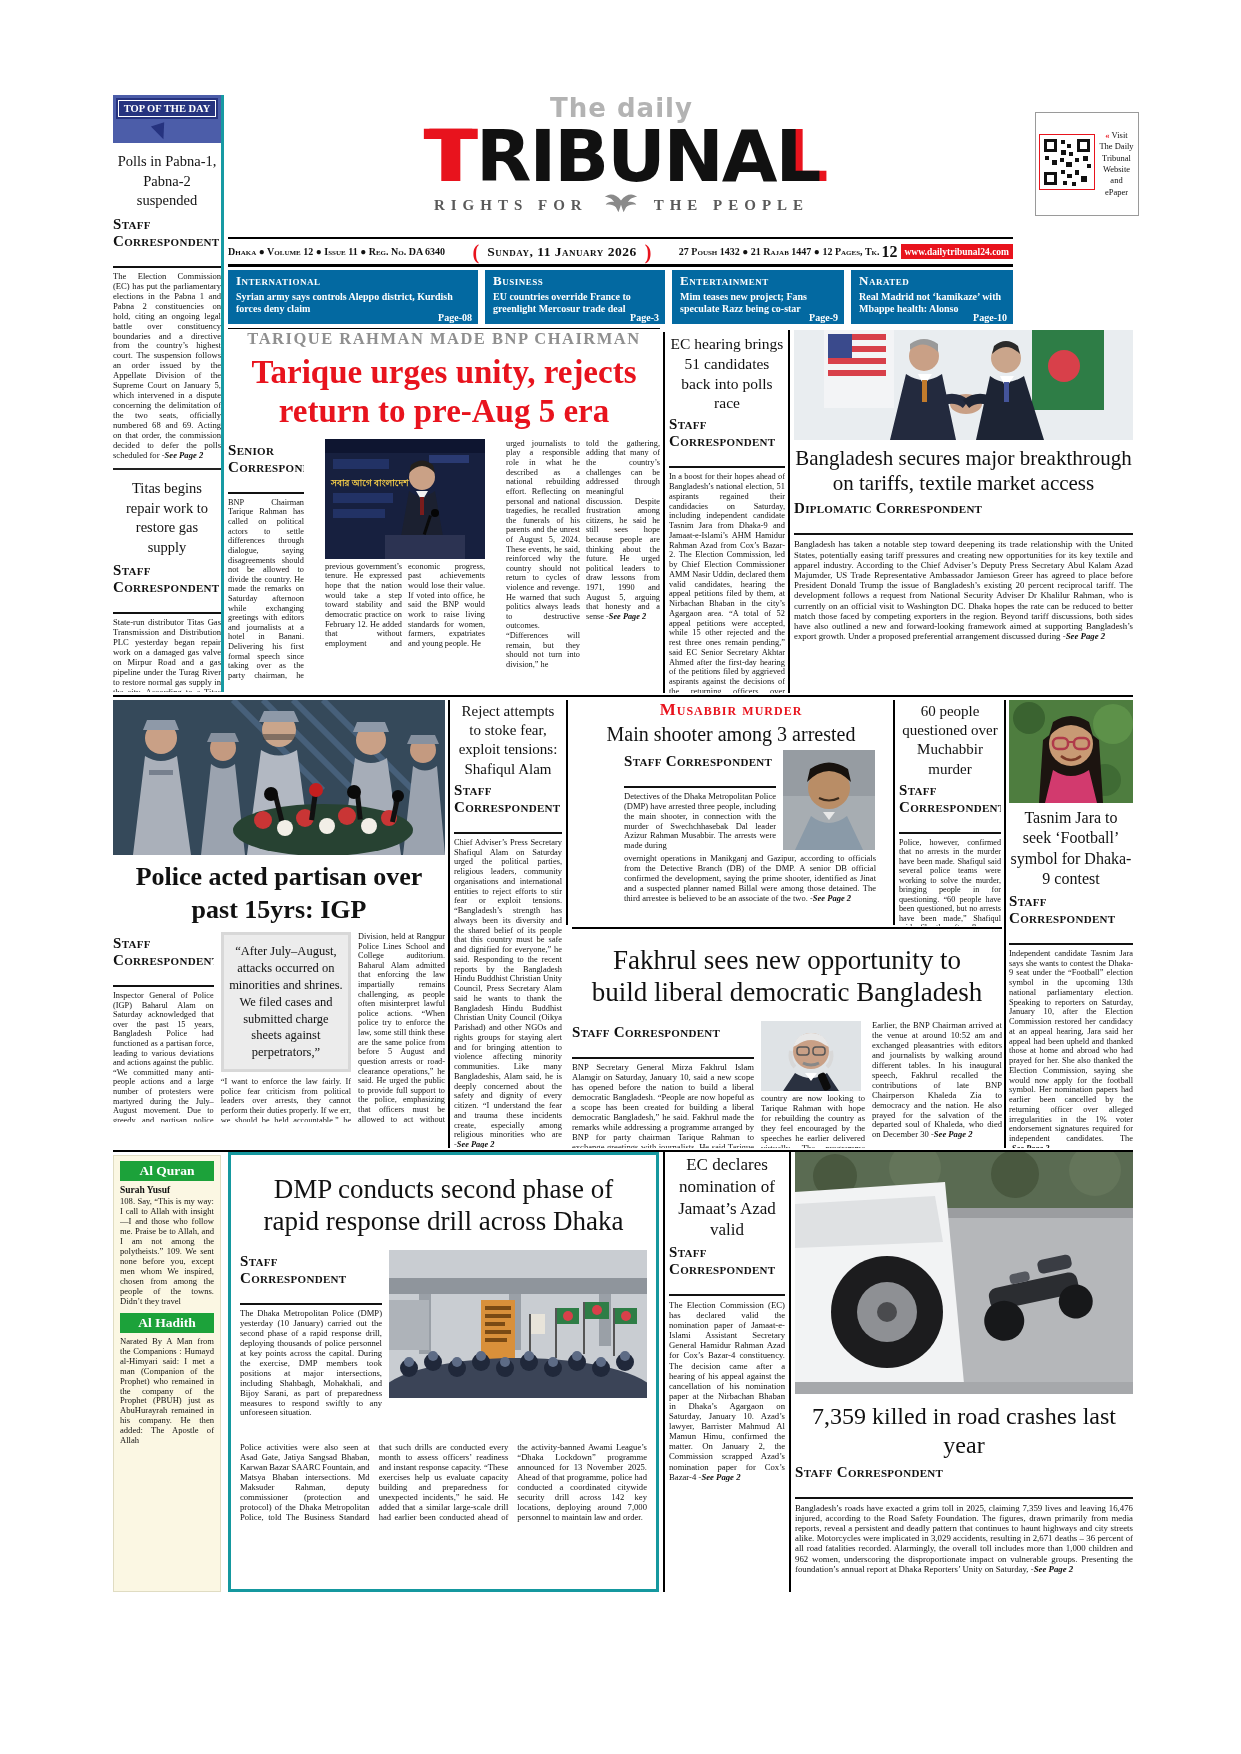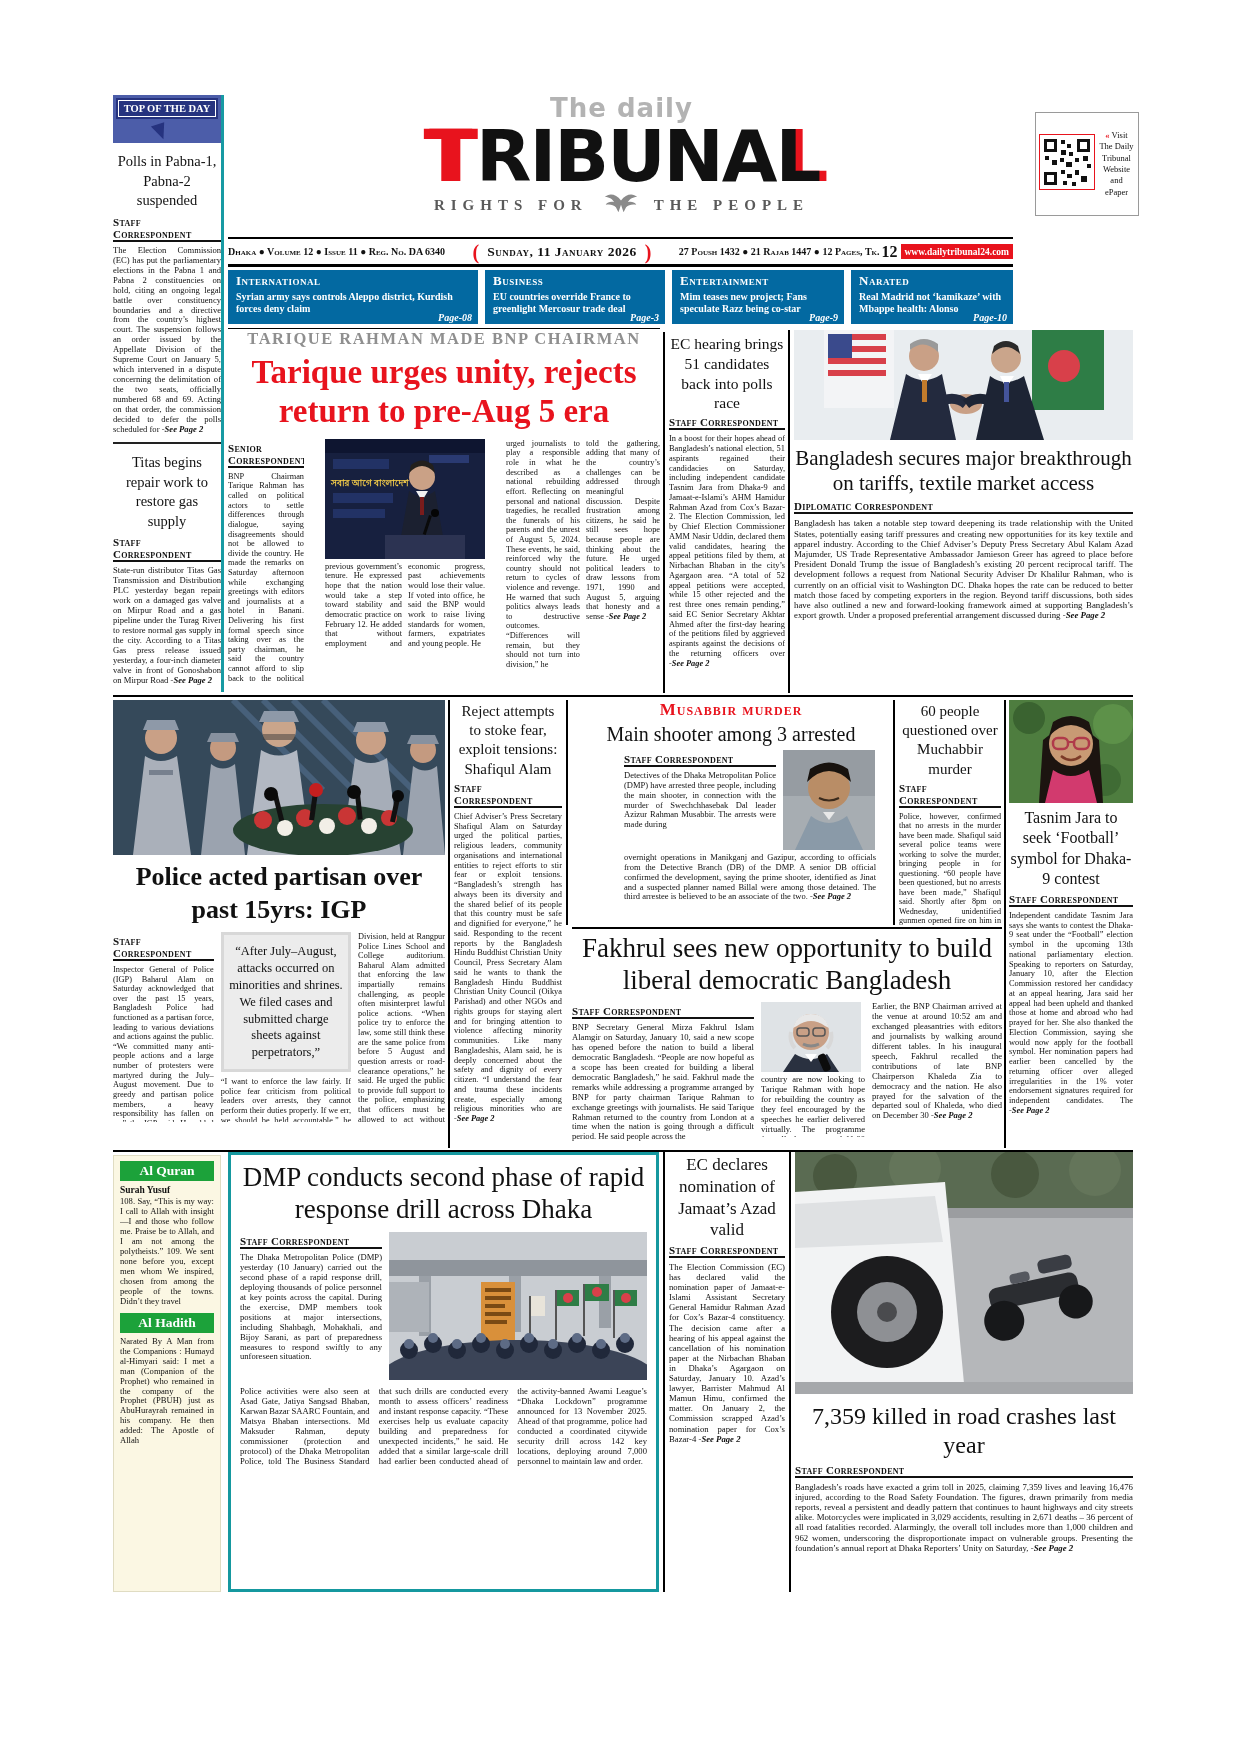--- a/index.html
+++ b/index.html
@@ -2,24 +2,24 @@
 <html><head>
 <meta charset="utf-8">
 <style>
   html,body{margin:0;padding:0;background:#fff;}
   .page{position:relative;width:1241px;height:1754px;background:#fff;font-family:"Liberation Serif","DejaVu Serif",serif;color:#111;overflow:hidden;}
   .abs{position:absolute;}
   .clip{overflow:hidden;}
   .rule-h{position:absolute;background:#000;}
   .rule-v{position:absolute;background:#000;}
   .teal-rule{position:absolute;background:#179aa3;}
-  .byline{font-variant:small-caps;font-weight:bold;font-size:11px;letter-spacing:.3px;border-bottom:2px solid #111;padding-bottom:0;margin:3px 0 4px 0;}
+  .byline{font-variant:small-caps;font-weight:bold;font-size:15px;letter-spacing:.3px;border-bottom:2px solid #111;padding-bottom:16px;margin:3px 0 4px 0;}
   .bodytext{font-size:8.6px;line-height:1.16;text-align:justify;}
   .see{font-style:italic;font-weight:bold;white-space:nowrap;}
-  .hl-serif{font-weight:normal;margin:0;text-align:center;line-height:1.2;}
+  .hl-serif{font-weight:normal;margin:12px;text-align:center;line-height:1.2;}
   
   .left-rail{left:113px;top:95px;width:108px;height:597px;}
   .totd-strip{background:#4c5da9;height:48px;position:relative;}
   .totd-label{position:absolute;left:5px;top:5px;right:5px;background:#26337f;border:1px solid #fff;box-shadow:0 0 0 2px #26337f;color:#fff;font-weight:bold;font-size:10.5px;text-align:center;padding:2px 0;}
   .totd-pointer{position:absolute;left:40px;top:29px;width:0;height:0;border-left:8px solid transparent;border-right:6px solid transparent;border-top:16px solid #26337f;transform:rotate(-18deg);}
   .rail-hl{font-size:14.5px;text-align:center;line-height:1.35;margin:9px 2px 5px 2px;font-weight:normal;}
   .rail-div{border:none;border-top:2px solid #222;margin:7px 0 2px 0;}
   
   .masthead{left:230px;top:93px;width:783px;height:142px;text-align:center;}
   .the-daily{font-family:"DejaVu Sans","Liberation Sans",sans-serif;font-weight:bold;font-size:26px;color:#b3b3b3;letter-spacing:1px;}
@@ -41,21 +41,21 @@
   .dl-date{font-weight:bold;font-size:13.5px;letter-spacing:.5px;}
   .dl-right{font-weight:bold;font-size:10px;}
   .dl-price{font-size:16px;font-weight:bold;font-variant:normal;margin:0 3px 0 2px;}
   .dl-web{background:#e8131d;color:#fff;font-weight:bold;font-size:9.5px;padding:2.5px 4px;font-variant:normal;}
   .dl-spacer{flex:1;}
   
   .teasers{left:228px;top:270px;width:785px;height:54px;display:flex;gap:7px;}
   .tease{background:#0369a1;color:#fff;padding:3px 8px;position:relative;box-sizing:border-box;}
   .tease-sec{font-variant:small-caps;font-weight:bold;font-size:13px;letter-spacing:.5px;}
   .tease-hl{font-weight:bold;font-size:10px;line-height:1.18;margin-top:2px;}
-  .tease-pg{position:absolute;right:6px;bottom:1px;font-style:italic;font-weight:bold;font-size:10px;}
+  .tease-pg{position:absolute;right:6px;bottom:1px;font-weight:bold;font-size:10px;}
   
   .lead{left:228px;top:328px;width:432px;height:365px;}
   .kicker{border-top:1.5px solid #000;color:#8f8f8f;font-weight:bold;font-size:16.5px;letter-spacing:1.5px;text-align:center;}
   .lead-hl{color:#e8131d;font-weight:bold;font-size:33px;text-align:center;line-height:1.18;margin:4px 0 8px 0;}
   .lead-body{display:flex;gap:21px;height:242px;}
   .two-col{column-count:2;column-gap:6px;}
   
   .ph{display:block;}
   .banner-txt{position:absolute;left:6px;top:38px;width:100px;color:#ffd54a;font-size:9px;font-weight:bold;line-height:1.5;opacity:.95;}
   

